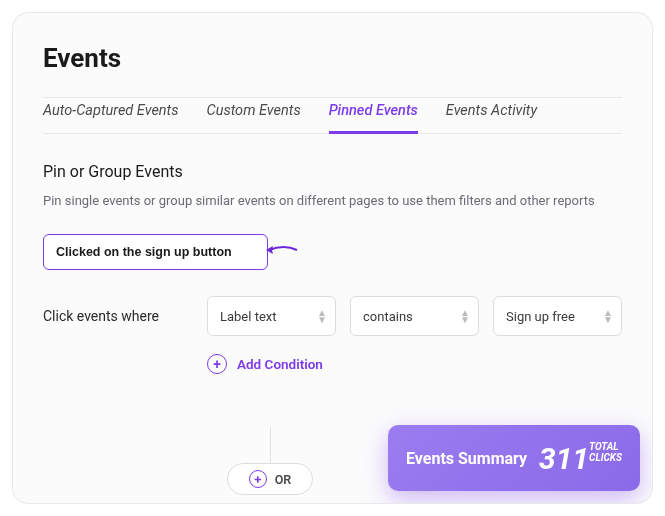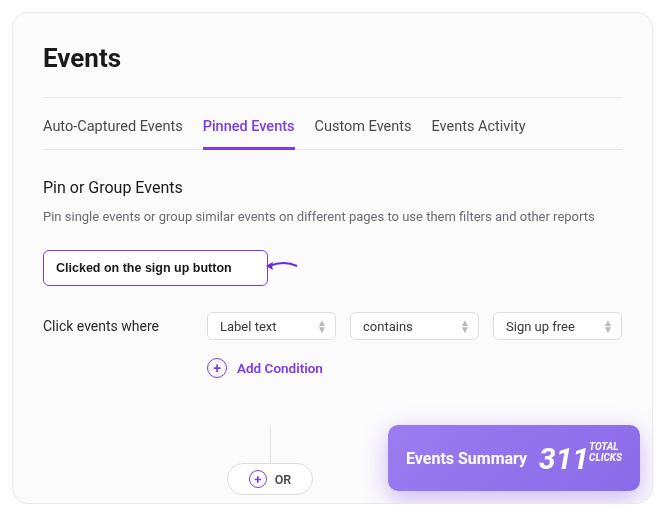--- a/index.html
+++ b/index.html
@@ -23,24 +23,25 @@
     padding: 30px 30px 0 30px;
   }
   .page-title {
     font-size: 26px;
     font-weight: 700;
     color: #1a1a1a;
     margin-bottom: 24px;
   }
   .tabs {
     display: flex;
-    gap: 20px;
+    gap: 28px;
     border-top: 1px solid #e8e8ec;
     border-bottom: 1px solid #e8e8ec;
-    padding-top: 20px;
+    padding-top: 4px;
+    font-style: italic;
   }
   .tab {
     font-size: 14.5px;
     color: #4a4a4a;
     padding-bottom: 14px;
     cursor: pointer;
     position: relative;
   }
   .tab.active {
     color: #7c3aed;
@@ -99,21 +100,21 @@
     top: 50%;
     transform: translateY(-50%);
   }
   .select-group {
     display: flex;
     gap: 14px;
     flex: 1;
   }
   .select {
     flex: 1;
-    height: 28px;
+    height: 40px;
     border: 1px solid #ddd;
     border-radius: 6px;
     background: #fff;
     padding: 0 28px 0 12px;
     font-size: 13px;
     color: #3a3a3a;
     position: relative;
     display: flex;
     align-items: center;
     cursor: pointer;
@@ -229,22 +230,22 @@
 </style>
 </head>
 <body>
 
 <div class="card">
   <div class="card-inner">
     <h1 class="page-title">Events</h1>
 
     <div class="tabs">
       <div class="tab">Auto-Captured Events</div>
+      <div class="tab">Custom Events</div>
       <div class="tab active">Pinned Events</div>
-      <div class="tab">Custom Events</div>
       <div class="tab">Events Activity</div>
     </div>
 
     <h2 class="section-title">Pin or Group Events</h2>
     <p class="section-desc">Pin single events or group similar events on different pages to use them filters and other reports</p>
 
     <div class="form-row">
       <div class="name-input-wrap">
         <input class="name-input" value="Clicked on the sign up button" style="">
         <span class="arrow">

